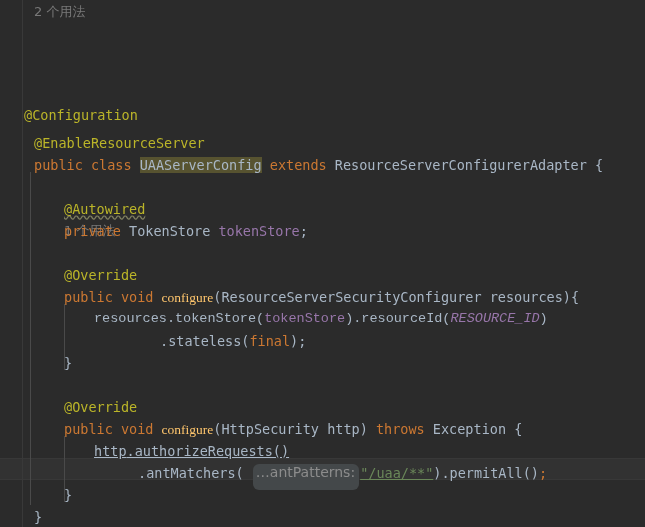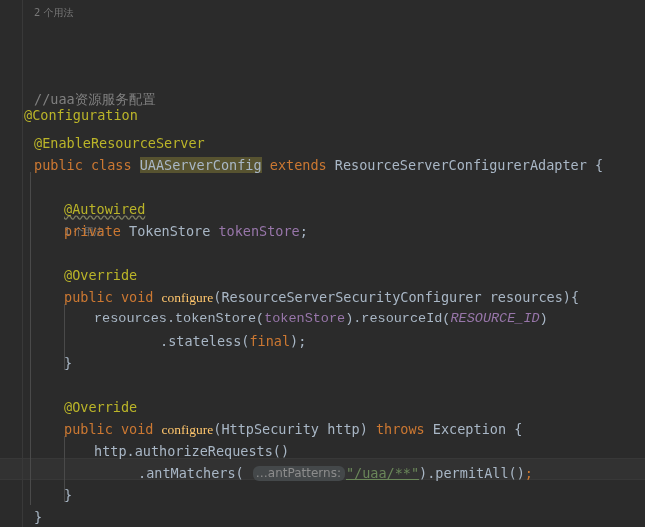--- a/index.html
+++ b/index.html
@@ -85,41 +85,41 @@
   .mth     { color: #ffc66d; font-family: Liberation Serif, serif; }
   .param   { color: #a9b7c6; }
   .plain   { color: #a9b7c6; }
   .brace   { color: #a9b7c6; }
   .typeref { color: #a9b7c6; }
 
   
   .hint {
     color: #787878;
     font-family: "DejaVu Sans", "Liberation Sans", sans-serif;
-    font-size: 10px;
+    font-size: 13px;
     cursor: pointer;
   }
   
   .hl-ident {
     background: #575330;
     color: #a9b7c6;
   }
   
   .squiggle {
     text-decoration: underline wavy #808060;
     text-decoration-skip-ink: none;
   }
   
   .param-hint {
     background: #44484a;
     color: #8c8c8c;
     border-radius: 6px;
     font-family: "DejaVu Sans", "Liberation Sans", sans-serif;
-    font-size: 12px;
-    padding: 0 4px 1px 3px;
+    font-size: 14px;
+    padding: 0 4px 10px 3px;
     margin: 0 1px;
     position: relative;
     top: -1px;
   }
   .link-str {
     color: #6a8759;
     text-decoration: underline;
   }
 </style>
 </head>
@@ -133,21 +133,20 @@
 
   <div class="indent-guide g1"></div>
   <div class="indent-guide2 a"></div>
   <div class="indent-guide2 b"></div>
 
   <div class="code-layer">
 
     <div class="line" style="top:0px; padding-left:34px;"><span class="hint">2 个用法</span></div>
 
 
-    <div class="line" style="top:88px; padding-left:34px;"><span class="cmt">//uaa资源服务配置</span></div>
 
     <div class="line" style="top:104px; padding-left:24px;"><span class="anno">@Configuration</span></div>
 
     <div class="line" style="top:132px; padding-left:34px;"><span class="anno">@EnableResourceServer</span></div>
 
     <div class="line" style="top:154px; padding-left:34px;text-align:right;"><span class="kw">public</span> <span class="kw">class</span> <span class="hl-ident">UAAServerConfig</span> <span class="kw">extends</span> <span class="typeref">ResourceServerConfigurerAdapter</span> <span class="brace">{</span></div>
 
     <div class="line" style="top:176px; padding-left:64px;margin-top:43px;"><span class="hint">1 个用法</span></div>
 
     <div class="line" style="top:198px; padding-left:64px;"><span class="anno squiggle">@Autowired</span></div>
@@ -161,21 +160,21 @@
     <div class="line" style="top:308px; padding-left:94px;font-family:Liberation Mono, monospace;"><span class="plain">resources</span><span class="plain">.tokenStore(</span><span class="fld">tokenStore</span><span class="plain">).resourceId(</span><span class="sfld">RESOURCE_ID</span><span class="plain">)</span></div>
 
     <div class="line" style="top:330px; padding-left:160px;"><span class="plain">.stateless(</span><span class="kw">final</span><span class="plain">);</span></div>
 
     <div class="line" style="top:352px; padding-left:64px;"><span class="brace">}</span></div>
 
     <div class="line" style="top:396px; padding-left:64px;"><span class="anno">@Override</span></div>
 
     <div class="line" style="top:418px; padding-left:64px;"><span class="kw">public</span> <span class="kw">void</span> <span class="mth">configure</span><span class="plain">(</span><span class="typeref">HttpSecurity</span> <span class="param">http</span><span class="plain">)</span> <span class="kw">throws</span> <span class="typeref">Exception</span> <span class="brace">{</span></div>
 
-    <div class="line" style="top:440px; padding-left:94px;"><span class="plain">http</span><span class="plain">.authorizeRequests()</span></div>
+    <div class="line" style="top:440px; padding-left:94px;text-decoration:underline;"><span class="plain">http</span><span class="plain">.authorizeRequests()</span></div>
 
     <div class="line" style="top:462px; padding-left:138px;"><span class="plain">.antMatchers(</span> <span class="param-hint">…antPatterns:</span><span class="link-str">"/uaa/**"</span><span class="plain">).permitAll()</span><span class="kw">;</span></div>
 
     <div class="line" style="top:484px; padding-left:64px;"><span class="brace">}</span></div>
 
     <div class="line" style="top:506px; padding-left:34px;"><span class="brace">}</span></div>
 
   </div>
 </div>
 

